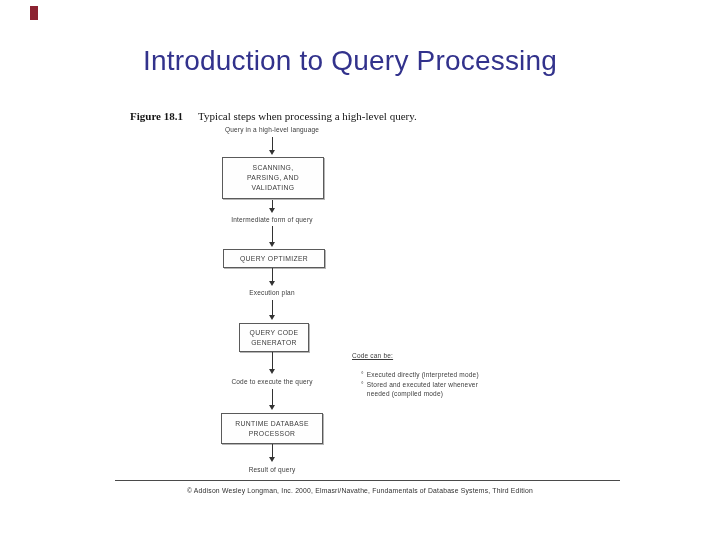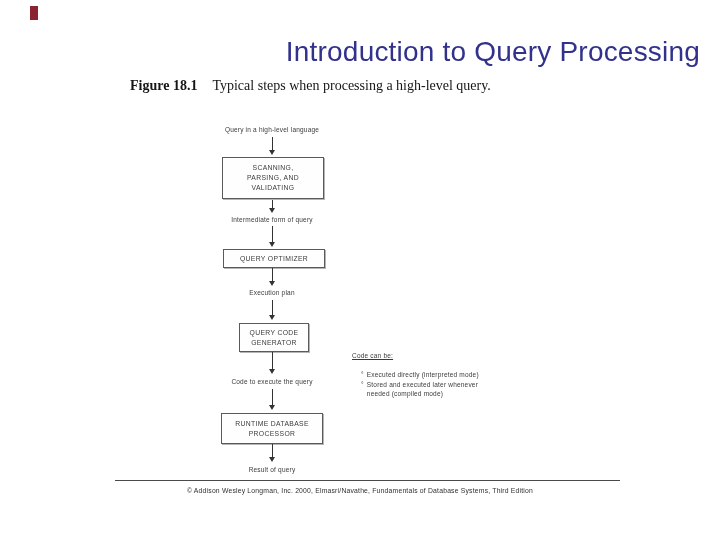--- a/index.html
+++ b/index.html
@@ -6,26 +6,26 @@
   .slide {
     position:relative; width:720px; height:540px; margin:0 auto;
     background:#ffffff; overflow:hidden;
     font-family:"Liberation Sans", sans-serif;
   }
   .accent-mark {
     position:absolute; left:30px; top:6px; width:8px; height:14px;
     background:#8C2331;
   }
   .title {
-    position:absolute; left:0; top:36px; width:700px; text-align:right;
+    position:absolute; left:0; top:45px; width:700px; text-align:center;
     font-size:28px; color:#32328C; font-weight:400; letter-spacing:0.2px;
   }
   .caption {
-    position:absolute; left:130px; top:78px; width:560px;
-    font-family:"Liberation Serif", serif; font-size:14px; color:#151515;
+    position:absolute; left:130px; top:110px; width:560px;
+    font-family:"Liberation Serif", serif; font-size:11px; color:#151515;
   }
   .caption .fig-label { font-weight:bold; margin-right:15px; }
   
   .flabel {
     position:absolute; left:272px; transform:translateX(-50%);
     font-size:6.5px; color:#3a3a3a; white-space:nowrap; letter-spacing:0.2px;
   }
   .fbox {
     position:absolute; border:1px solid #5a5a5a; background:#fefefe;
     box-shadow:1px 1px 0 #b5b5b5;

